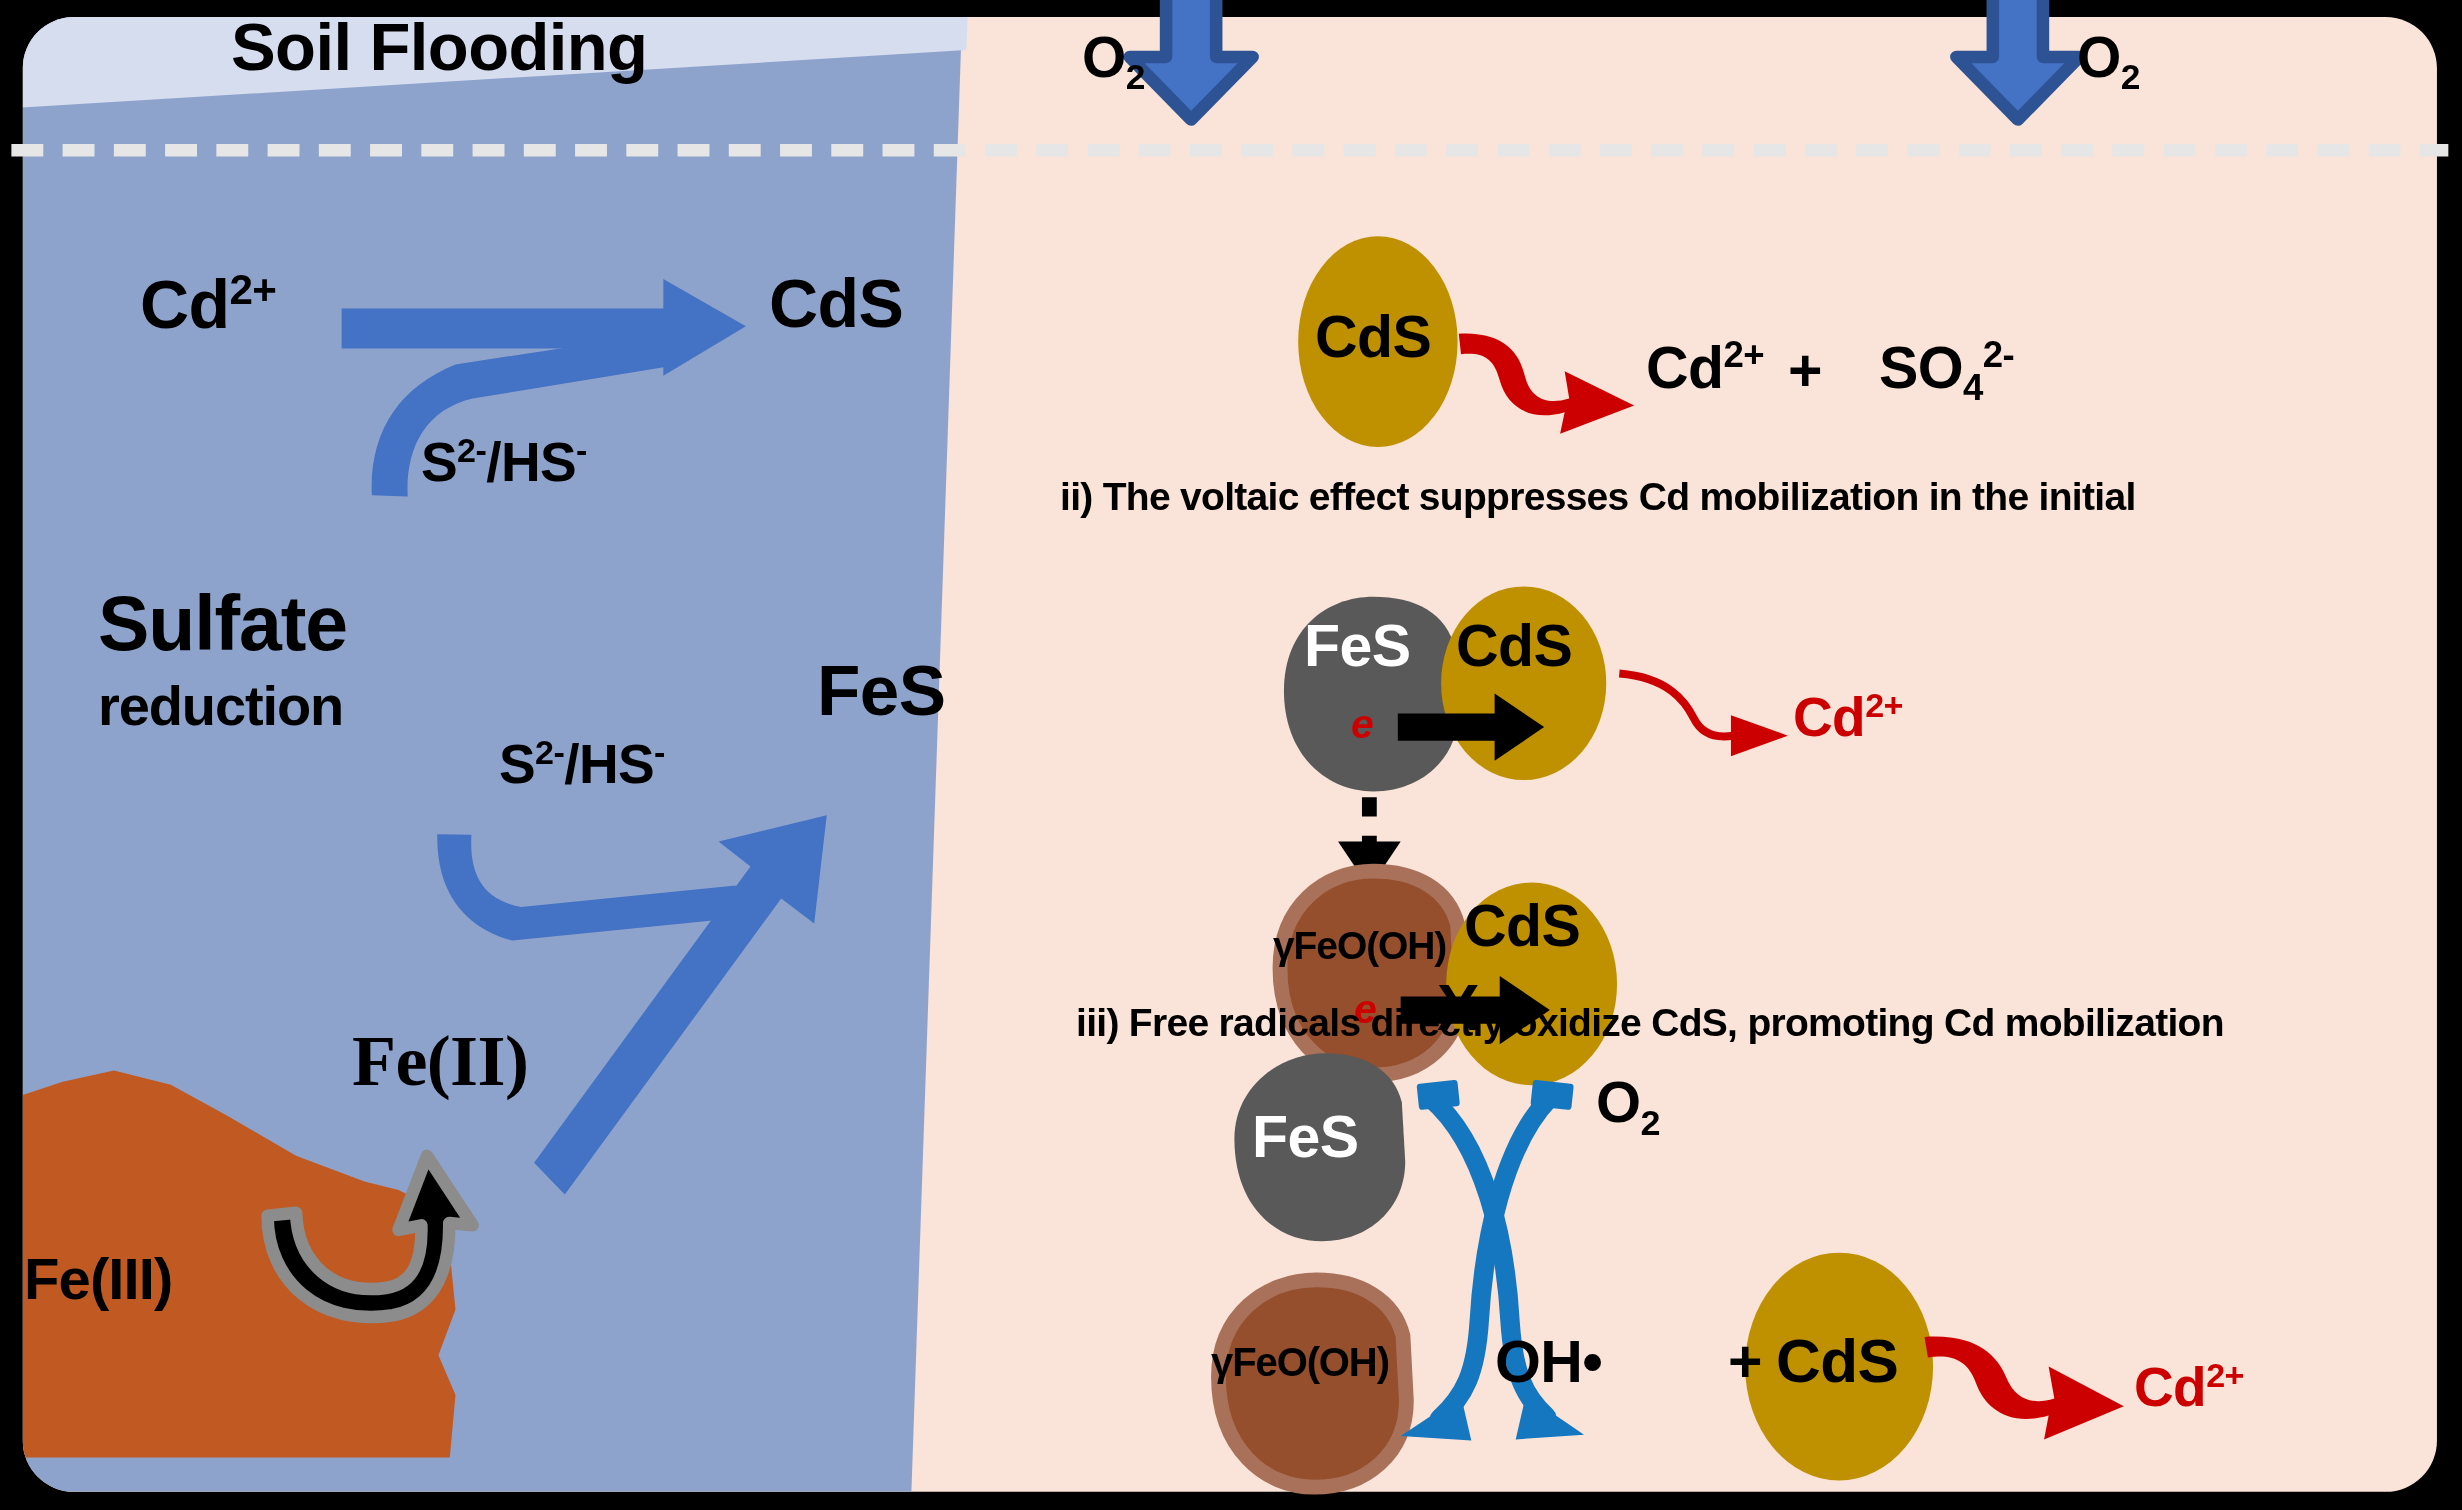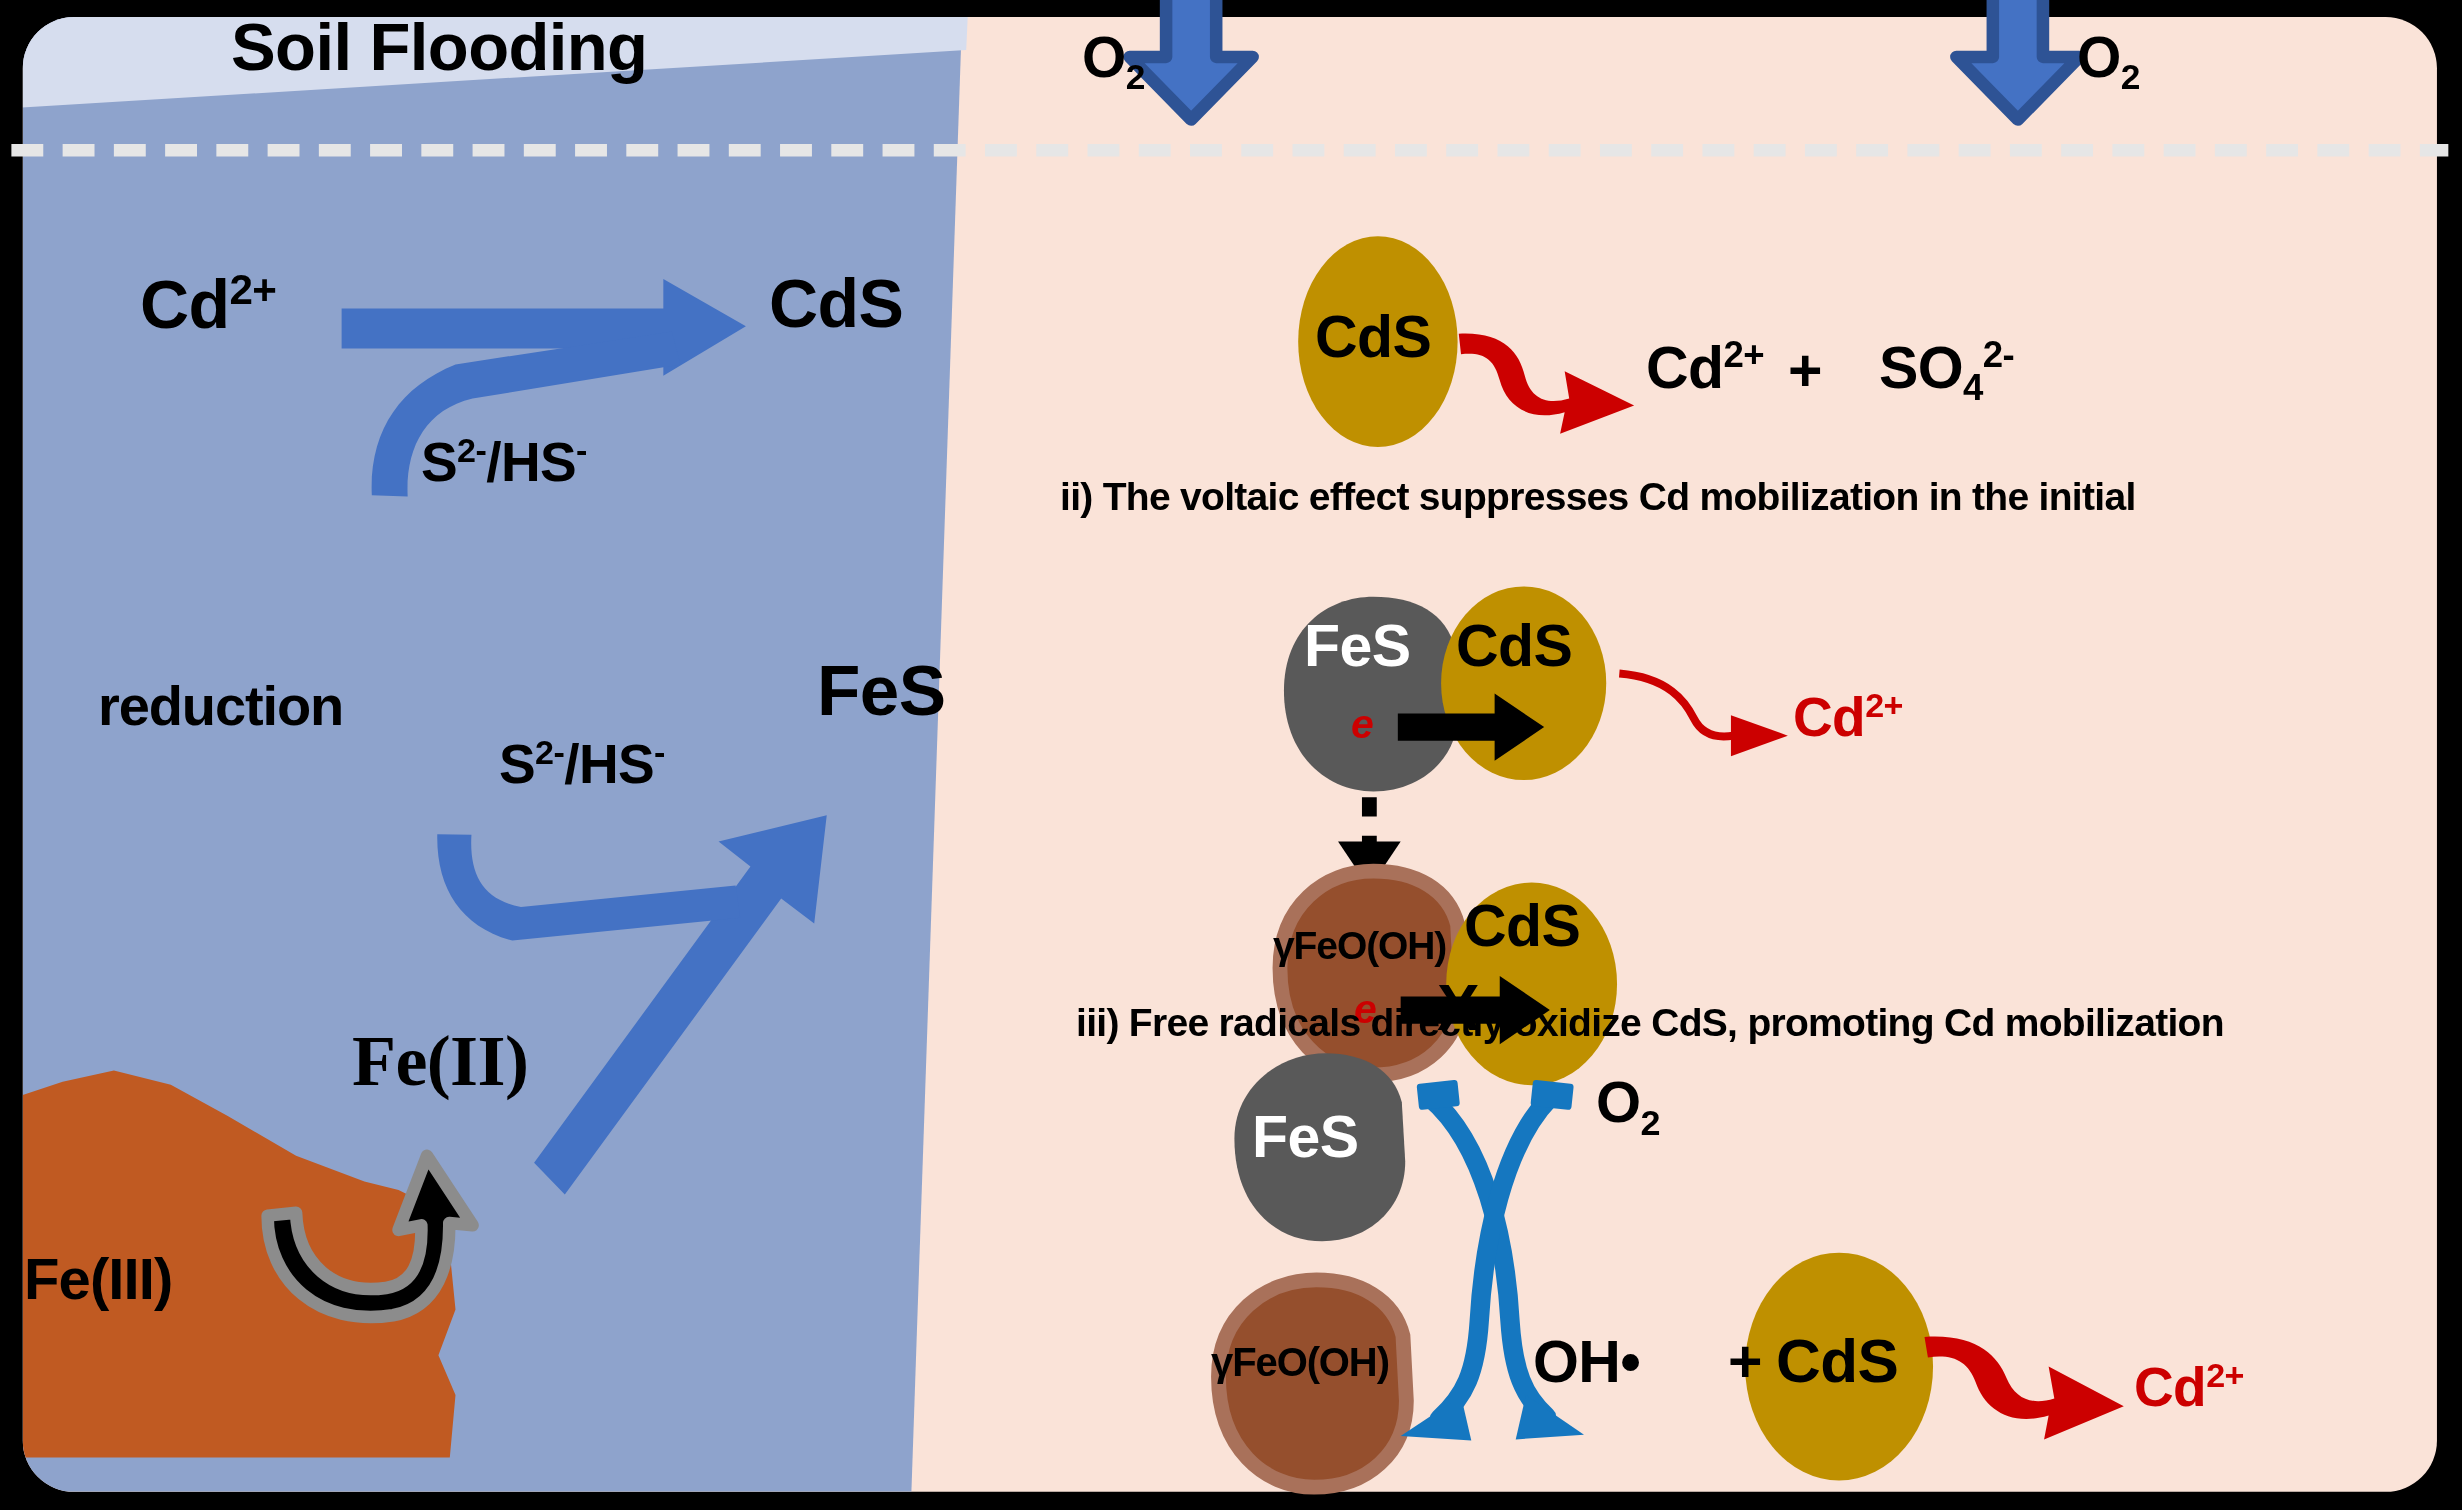--- a/index.html
+++ b/index.html
@@ -90,20 +90,21 @@
   </svg>
 
   <div class="lbl hdr" style="left:231px;top:12.5px;font-size:67px;">Soil Flooding</div>
 
   <div class="lbl chem" style="left:140px;top:269px;font-size:68px;"><span>Cd</span><span class="sup">2+</span></div>
 
   <div class="lbl chem" style="left:769px;top:269px;font-size:68px;">CdS</div>
 
   <div class="lbl chem-sm" style="left:421px;top:433px;font-size:55px;"><span>S</span><span class="sup">2-</span><span>/HS</span><span class="sup">-</span></div>
 
+  <div class="lbl" style="left:98px;top:585px;font-size:77px;letter-spacing:-1.1px;">Sulfate</div>
   <div class="lbl" style="left:98px;top:678px;font-size:56px;letter-spacing:-1.1px;">reduction</div>
 
   <div class="lbl chem-sm" style="left:499px;top:735px;font-size:55px;"><span>S</span><span class="sup">2-</span><span>/HS</span><span class="sup">-</span></div>
 
   <div class="lbl chem" style="left:817px;top:655px;font-size:71px;">FeS</div>
 
   <div class="lbl chem-sm" style="left:352px;top:1025px;font-size:72px;font-family:Liberation Serif, serif;">Fe(II)</div>
 
   <div class="lbl" style="left:24px;top:1250px;font-size:58px;letter-spacing:-0.9px;">Fe(III)</div>
 
@@ -135,20 +136,20 @@
   <div class="lbl chem-sm red" style="left:1793px;top:688px;font-size:55px;"><span>Cd</span><span class="sup">2+</span></div>
 
   <div class="lbl body-txt" style="left:1076px;top:1003px;">iii) Free radicals directly oxidize CdS, promoting Cd mobilization</div>
 
   <div class="lbl chem-sm white" style="left:1252px;top:1108px;font-size:59px;">FeS</div>
 
   <div class="lbl chem-xs" style="left:1211px;top:1342px;font-size:40px;letter-spacing:-1.1px;">γFeO(OH)</div>
 
   <div class="lbl" style="left:1596px;top:1073px;font-size:58px;"><span>O</span><span class="sub">2</span></div>
 
-  <div class="lbl chem-sm" style="left:1533px;top:1333px;font-size:59px;text-align:center;">OH•</div>
+  <div class="lbl chem-sm" style="left:1495px;top:1333px;font-size:59px;text-align:center;">OH•</div>
   <div class="lbl chem-sm" style="left:1728px;top:1333px;font-size:59px;">+</div>
   <div class="lbl chem-sm" style="left:1776px;top:1330px;font-size:62px;">CdS</div>
 
   <div class="lbl chem-sm red" style="left:2134px;top:1358px;font-size:55px;"><span>Cd</span><span class="sup">2+</span></div>
 
 </div>
 
 
 </body></html>

